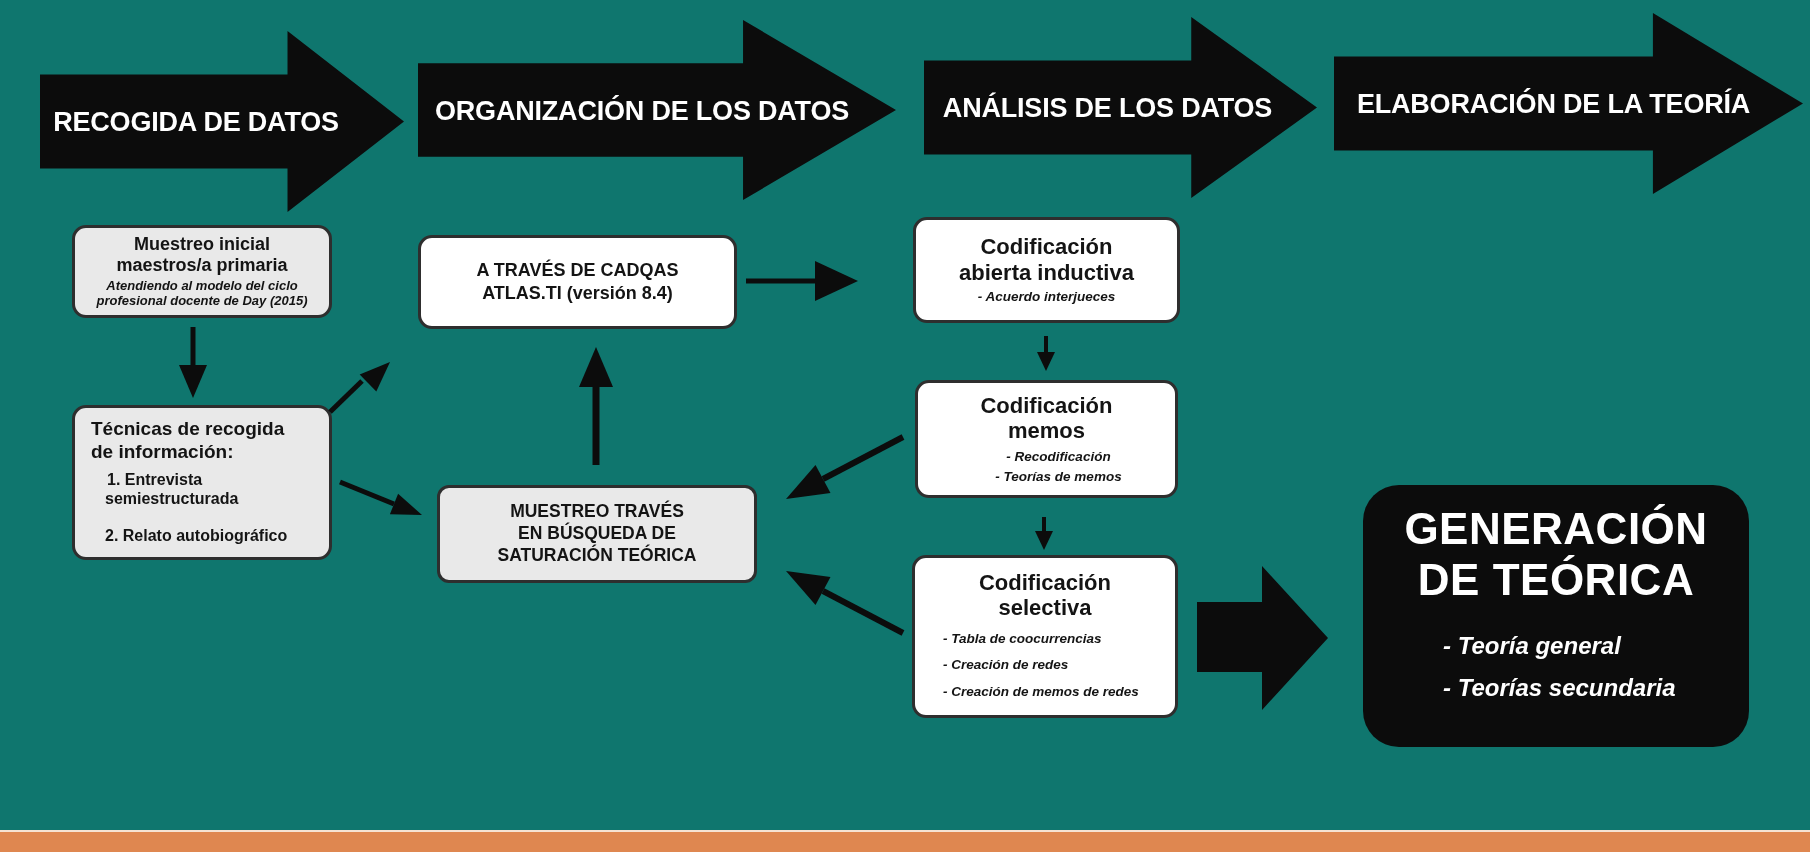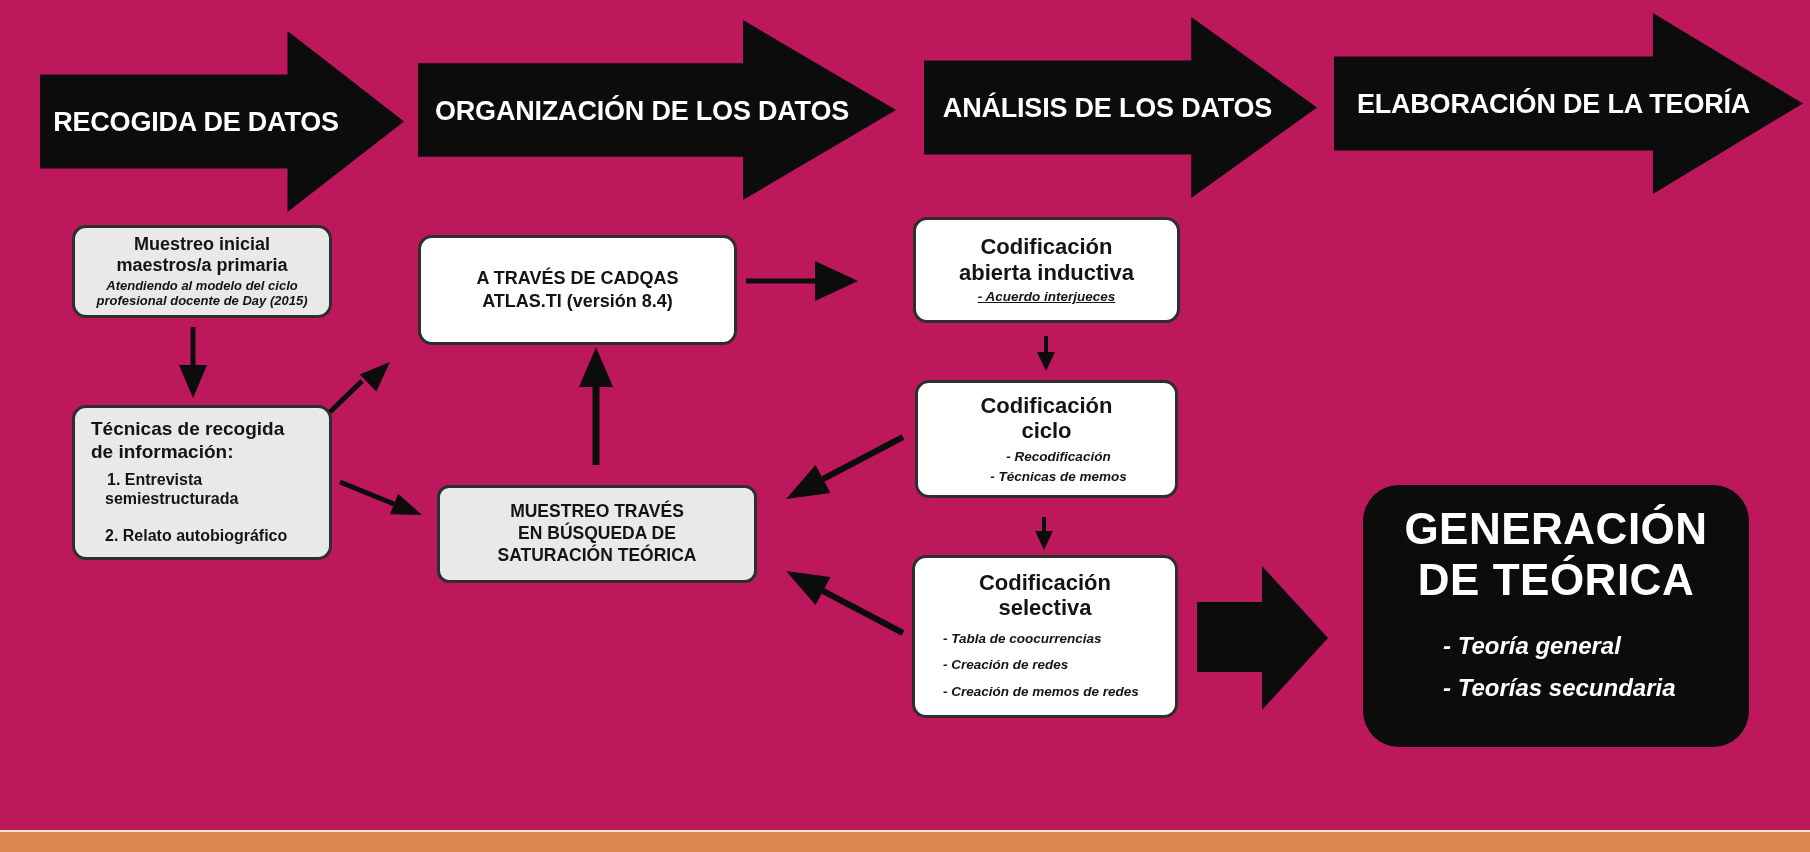--- a/index.html
+++ b/index.html
@@ -2,21 +2,21 @@
 <html><head>
 <meta charset="utf-8">
 <style>
   * { margin: 0; padding: 0; box-sizing: border-box; }
   html, body { background: #ffffff; }
   body { font-family: "Liberation Sans", sans-serif; }
   .canvas {
     position: relative;
     width: 1810px;
     height: 852px;
-    background: #be185d;
+    background: #0f766e;
     overflow: hidden;
   }
 
   
   .banner-arrow {
     position: absolute;
     background: #0c0c0c;
     clip-path: polygon(0% 24%, 68% 24%, 68% 0%, 100% 50%, 68% 100%, 68% 76%, 0% 76%);
     display: flex;
     align-items: center;
@@ -48,31 +48,31 @@
   #box-muestreo-inicial { left: 72px; top: 225px; width: 260px; height: 93px; }
   #box-muestreo-inicial .t { font-weight: bold; font-size: 18px; line-height: 1.15; }
   #box-muestreo-inicial .s { font-weight: bold; font-style: italic; font-size: 13px; line-height: 1.2; margin-top: 2px; }
 
   #box-tecnicas { left: 72px; top: 405px; width: 260px; height: 155px; padding: 10px 12px 8px 16px; }
   #box-tecnicas .t { font-weight: bold; font-size: 19px; line-height: 1.2; }
   #box-tecnicas .item { font-weight: bold; font-size: 16px; line-height: 1.2; margin-left: 14px; }
   #box-tecnicas .item.first { margin-top: 6px; margin-left: 16px; }
   #box-tecnicas .item.second { margin-top: 18px; }
 
-  #box-cadqas { left: 418px; top: 235px; width: 319px; height: 110px; }
+  #box-cadqas { left: 418px; top: 235px; width: 319px; height: 94px; }
   #box-cadqas .t { font-weight: bold; font-size: 18px; line-height: 1.3; }
 
   #box-muestreo-teorico { left: 437px; top: 485px; width: 320px; height: 98px; border-radius: 12px; }
   #box-muestreo-teorico .t { font-weight: bold; font-size: 17.5px; line-height: 1.25; }
 
   .cod-title { font-weight: bold; font-size: 22px; line-height: 1.15; text-align: center; }
   .cod-bullet { font-weight: bold; font-style: italic; font-size: 13.5px; line-height: 1.3; }
 
   #box-cod-abierta { left: 913px; top: 217px; width: 267px; height: 106px; }
-  #box-cod-abierta .cod-bullet { margin-top: 3px; text-decoration: underline; }
+  #box-cod-abierta .cod-bullet { margin-top: 3px; }
 
   #box-cod-axial { left: 915px; top: 380px; width: 263px; height: 118px; padding: 10px 0 0 0; }
   #box-cod-axial .bullets { margin-top: 4px; padding-left: 24px; }
   #box-cod-axial .cod-bullet { margin-top: 3px; text-align: center; }
 
   #box-cod-selectiva { left: 912px; top: 555px; width: 266px; height: 163px; padding: 12px 0 0 0; }
   #box-cod-selectiva .bullets { margin-top: 6px; padding-left: 28px; }
   #box-cod-selectiva .cod-bullet { margin-top: 9px; }
 
   #box-generacion {
@@ -142,24 +142,24 @@
   </div>
 
   <div class="pbox white center-col" id="box-cod-abierta">
     <div class="cod-title">Codificación</div>
     <div class="cod-title">abierta inductiva</div>
     <div class="cod-bullet">- Acuerdo interjueces</div>
   </div>
 
   <div class="pbox white" id="box-cod-axial">
     <div class="cod-title">Codificación</div>
-    <div class="cod-title">ciclo</div>
+    <div class="cod-title">memos</div>
     <div class="bullets">
       <div class="cod-bullet">- Recodificación</div>
-      <div class="cod-bullet">- Técnicas de memos</div>
+      <div class="cod-bullet">- Teorías de memos</div>
     </div>
   </div>
 
   <div class="pbox white" id="box-cod-selectiva">
     <div class="cod-title">Codificación</div>
     <div class="cod-title">selectiva</div>
     <div class="bullets">
       <div class="cod-bullet">- Tabla de coocurrencias</div>
       <div class="cod-bullet">- Creación de redes</div>
       <div class="cod-bullet">- Creación de memos de redes</div>

